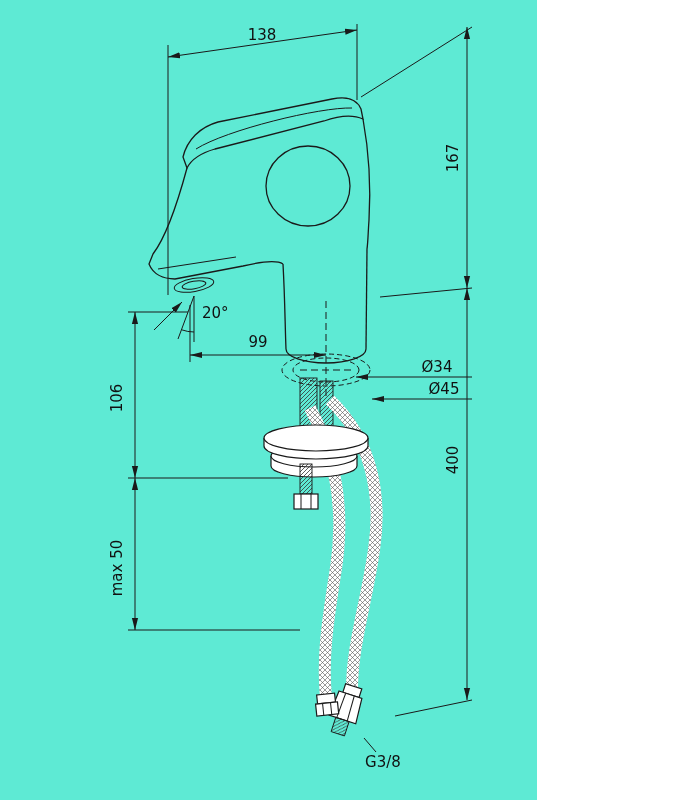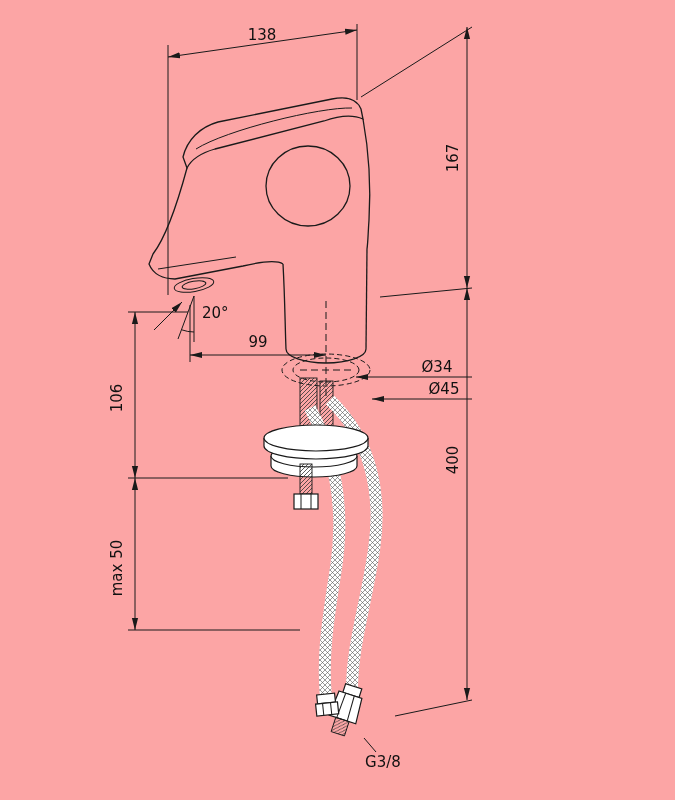--- a/index.html
+++ b/index.html
@@ -1,16 +1,16 @@
 <!DOCTYPE html>
 <html><head>
 <meta charset="utf-8">
 <style>
   html,body { margin:0; padding:0; background:#ffffff; }
-  .page { width:675px; height:800px; position:relative; background:#fca5a5; overflow:hidden; }
+  .page { width:537px; height:800px; position:relative; background:#5eead4; overflow:hidden; }
   svg { display:block; }
   .ln   { stroke:#1a1a1a; stroke-width:1;   fill:none; }
   .out  { stroke:#1a1a1a; stroke-width:1.3; fill:none; }
   .wfill{ stroke:#1a1a1a; stroke-width:1.2; fill:#ffffff; }
   .dash { stroke:#1a1a1a; stroke-width:1; fill:none; stroke-dasharray:7 4; }
   .dashf{ stroke:#1a1a1a; stroke-width:1; fill:none; stroke-dasharray:5 3; }
   .dim-label { font-family:"DejaVu Sans", sans-serif; font-size:15px; fill:#111; }
 </style>
 </head>
 <body>

